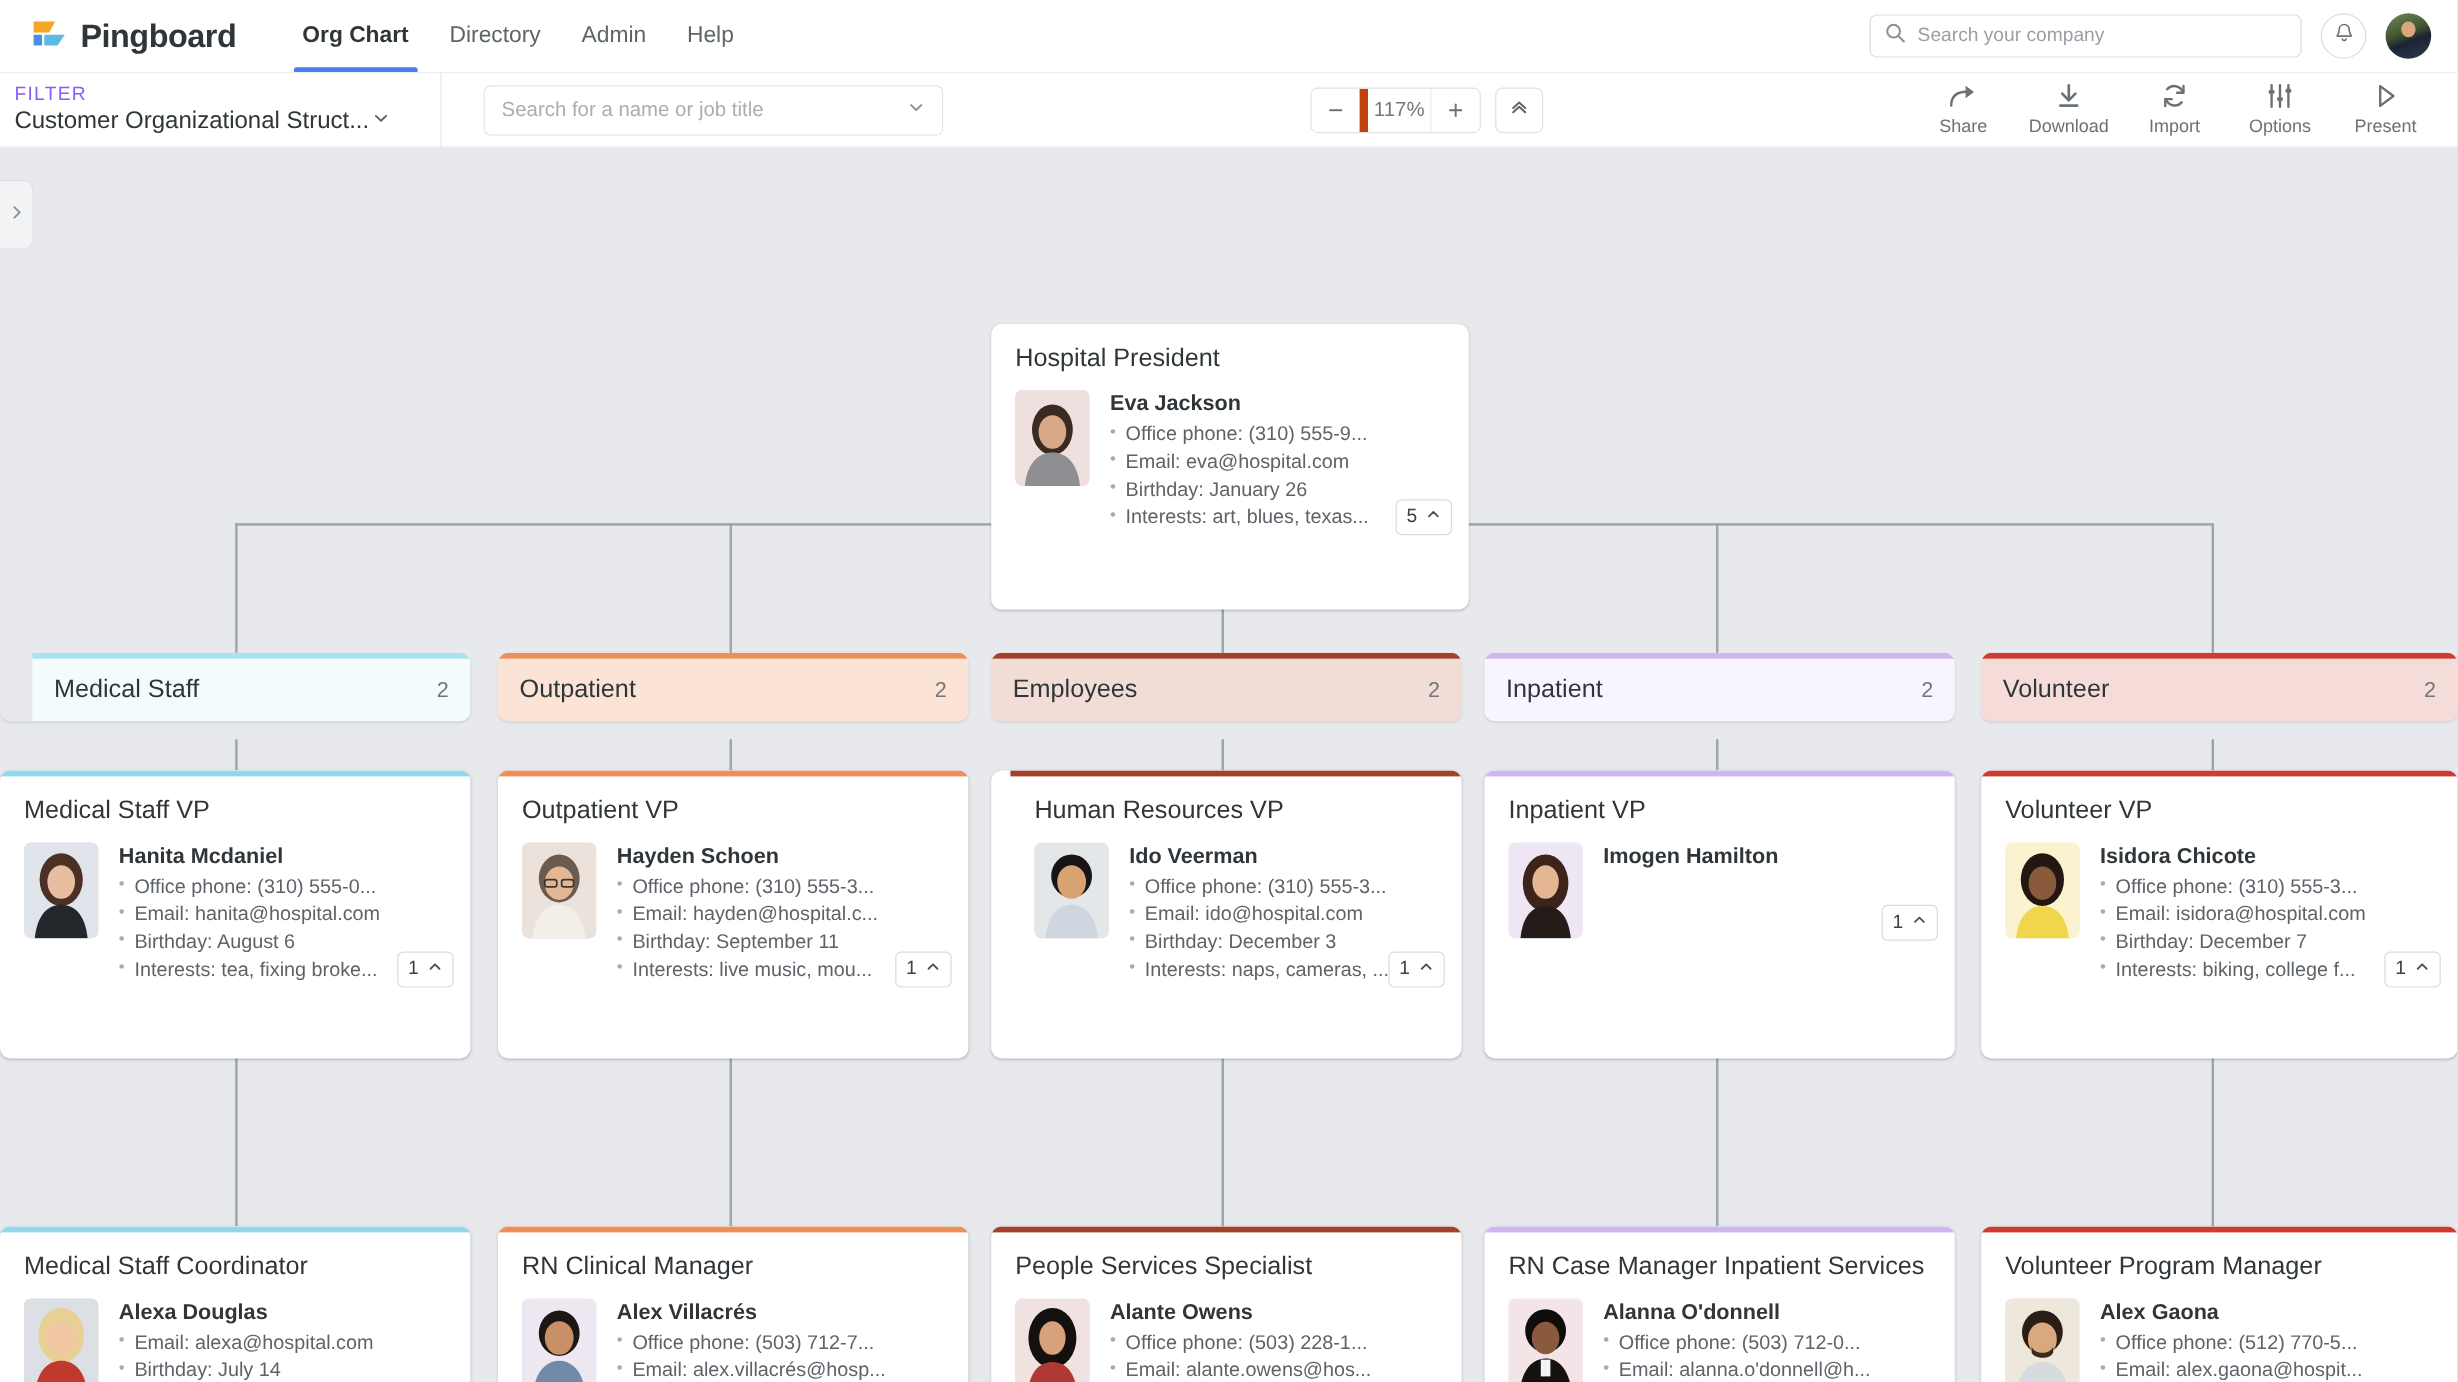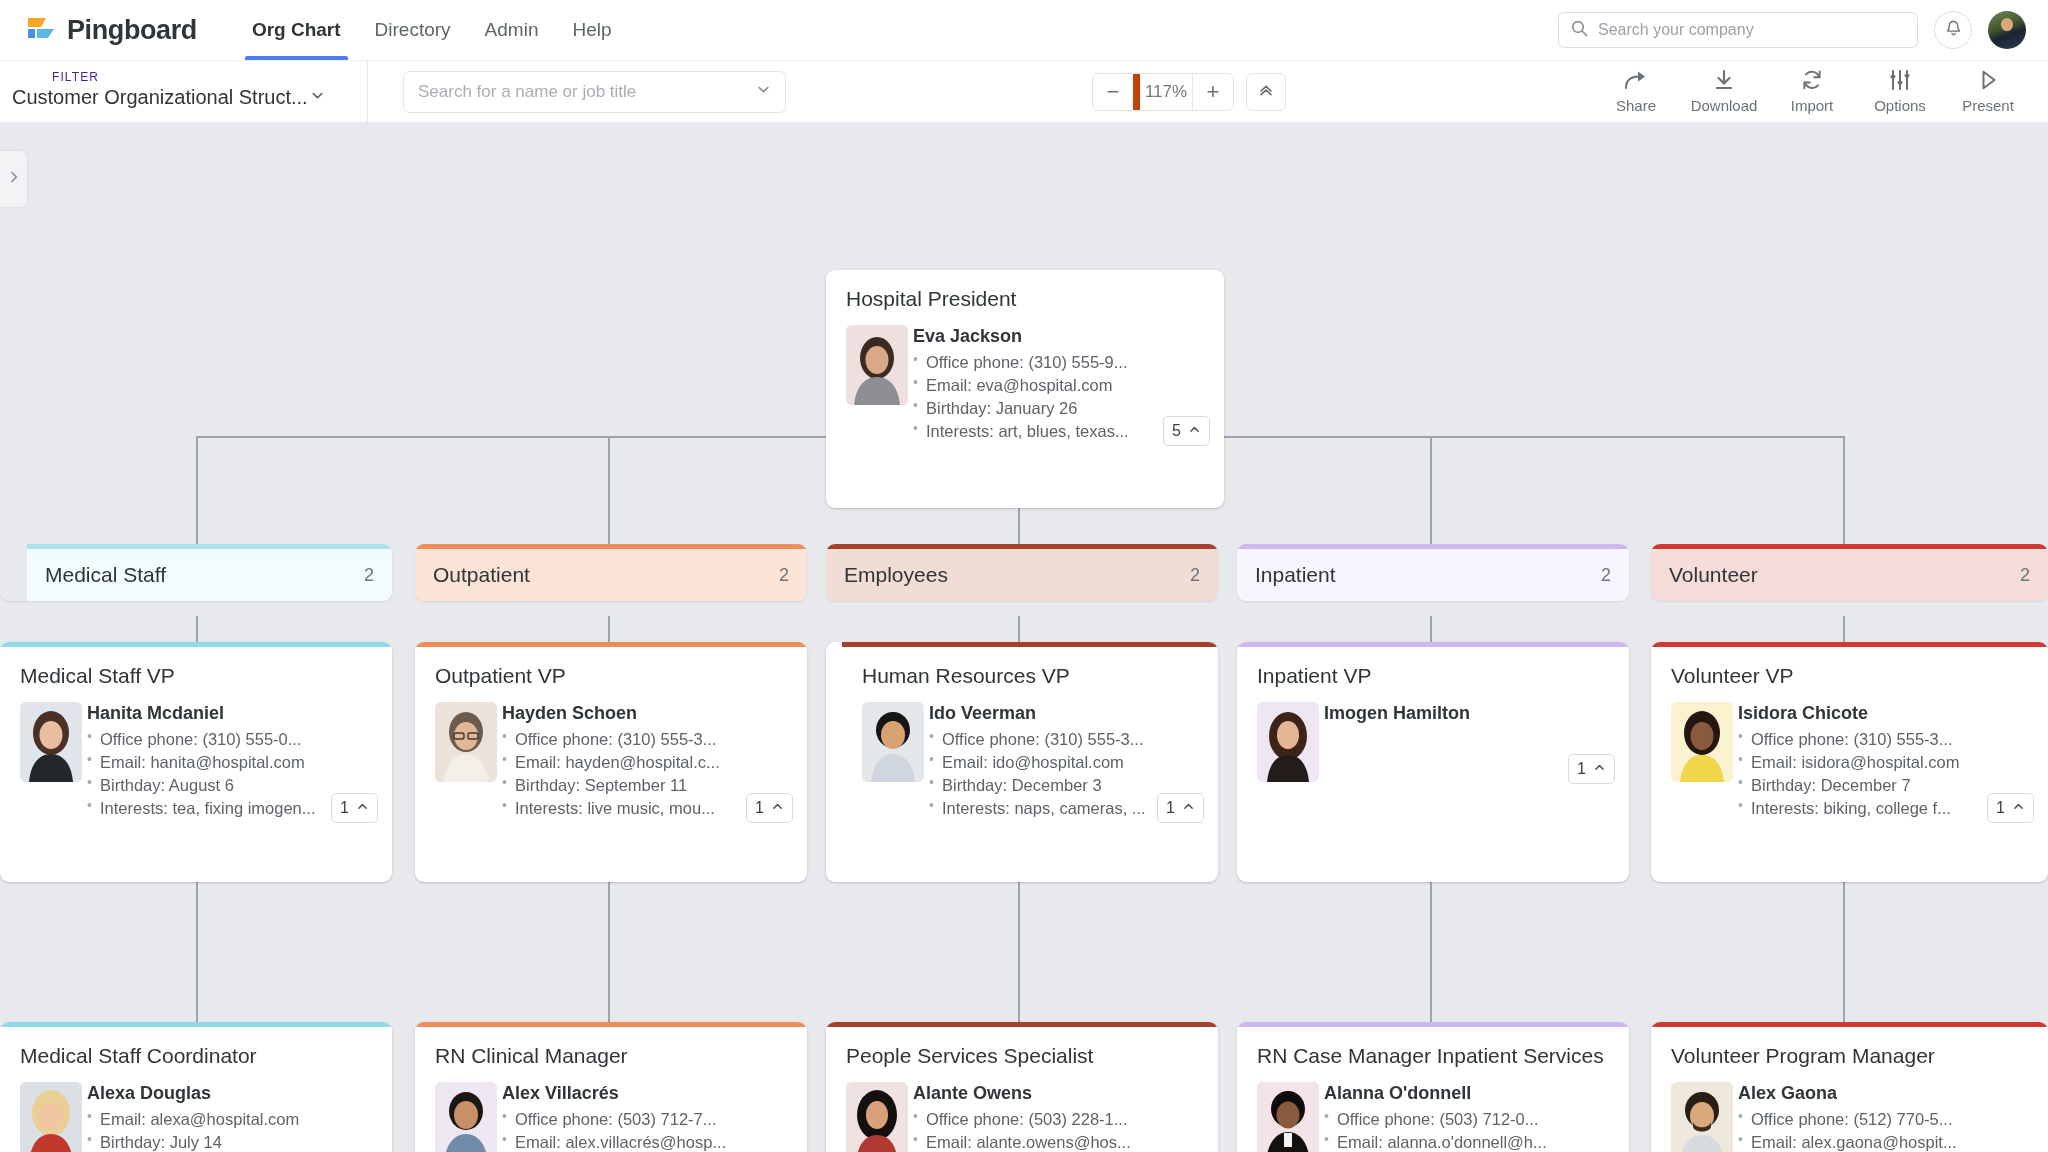--- a/index.html
+++ b/index.html
@@ -57,21 +57,21 @@
 
   
   #toolbar {
     height: 62px; background: #fff; display: flex; align-items: center;
     border-top: 1px solid #ecedef; position: relative; z-index: 25;
   }
   #filter-block {
     width: 368px; height: 62px; padding: 9px 18px 0 12px;
     border-right: 1px solid #e6e8ea; position: relative;
   }
-  #filter-label { font-size: 12px; letter-spacing: 1.1px; color: #4c1d95; font-weight: 400; margin-left: 40px; }
+  #filter-label { font-size: 16px; letter-spacing: 1.1px; color: #8b5cf6; font-weight: 400; }
   #filter-value-row { display: flex; align-items: center; margin-top: 2px; }
   #filter-value {
     font-size: 20px; color: #2f3538; white-space: nowrap; overflow: hidden;
     max-width: 330px; text-overflow: ellipsis;
   }
   #filter-caret { margin-left: 2px; color: #5d6569; }
   #name-search {
     width: 383px; height: 42px; margin-left: 35px; border: 1px solid #e3e5e8;
     border-radius: 6px; display: flex; align-items: center; padding: 0 14px; background: #fff;
   }
@@ -108,21 +108,21 @@
   }
 
   .card {
     position: absolute; background: #fff; border-radius: 9px;
     box-shadow: 0 1px 3px rgba(40,45,55,0.16), 0 1px 1px rgba(40,45,55,0.08);
     overflow: hidden;
   }
   .card .accent { height: 5px; width: 100%; }
   .card-body { padding: 16px 20px 12px 20px; position: relative; }
   .card-title { font-size: 21px; color: #2f3538; font-weight: 400; line-height: 1.22; }
-  .person { display: flex; gap: 5px; margin-top: 13px; }
+  .person { display: flex; gap: 17px; margin-top: 13px; }
   .photo { width: 62px; height: 80px; border-radius: 6px; flex: 0 0 62px; overflow: hidden; position: relative; }
   .pinfo { flex: 1; min-width: 0; padding-top: 1px; }
   .pname { font-size: 18px; color: #2f3538; font-weight: 700; margin-bottom: 4px; }
   .pdetails { list-style: none; }
   .pdetails li {
     font-size: 16.5px; color: #5d6368; line-height: 1.41;
     white-space: nowrap; overflow: hidden; text-overflow: ellipsis;
     position: relative; padding-left: 13px;
   }
   .pdetails li::before {
@@ -402,21 +402,21 @@
             <ellipse cx="31" cy="33" rx="11.5" ry="14" fill="#e8bda0"></ellipse>
             <path d="M9 80 C11 59 21 52 31 52 C41 52 51 59 53 80 Z" fill="#23262b"></path>
           </svg>
         </div>
         <div class="pinfo">
           <div class="pname">Hanita Mcdaniel</div>
           <ul class="pdetails">
             <li>Office phone: (310) 555-0...</li>
             <li>Email: hanita@hospital.com</li>
             <li>Birthday: August 6</li>
-            <li>Interests: tea, fixing imogen...</li>
+            <li>Interests: tea, fixing broke...</li>
           </ul>
         </div>
       </div>
       <div class="count-badge">
         <span>1</span>
         <span>
           <svg width="13" height="13" viewBox="0 0 13 13" aria-hidden="true">
             <path d="M2.8 8.3 L6.5 4.6 L10.2 8.3" fill="none" stroke="#4b5256" stroke-width="1.5" stroke-linecap="round" stroke-linejoin="round"></path>
           </svg>
         </span>

